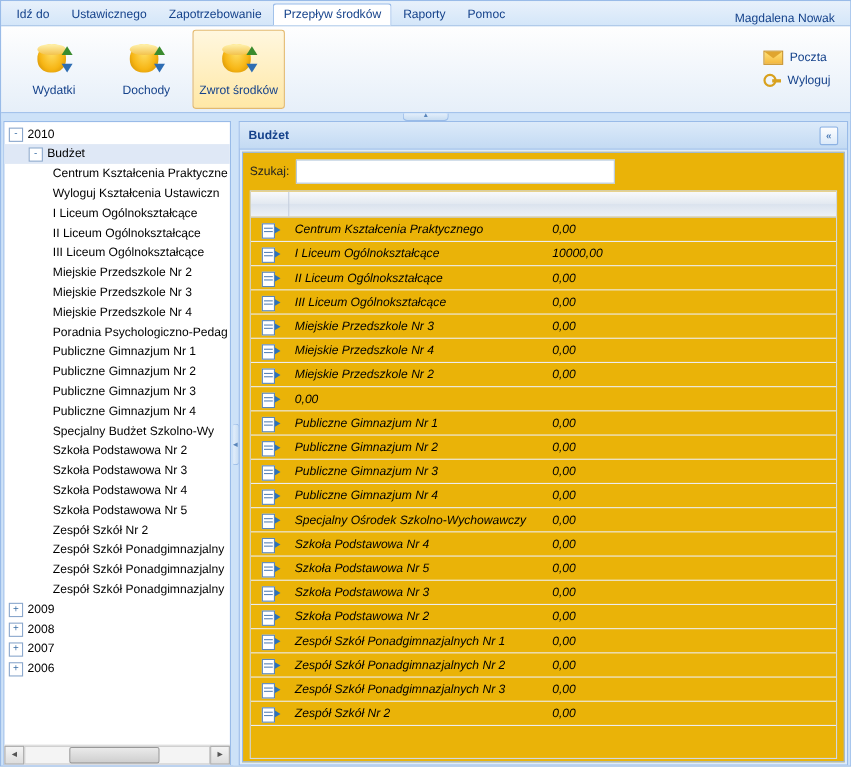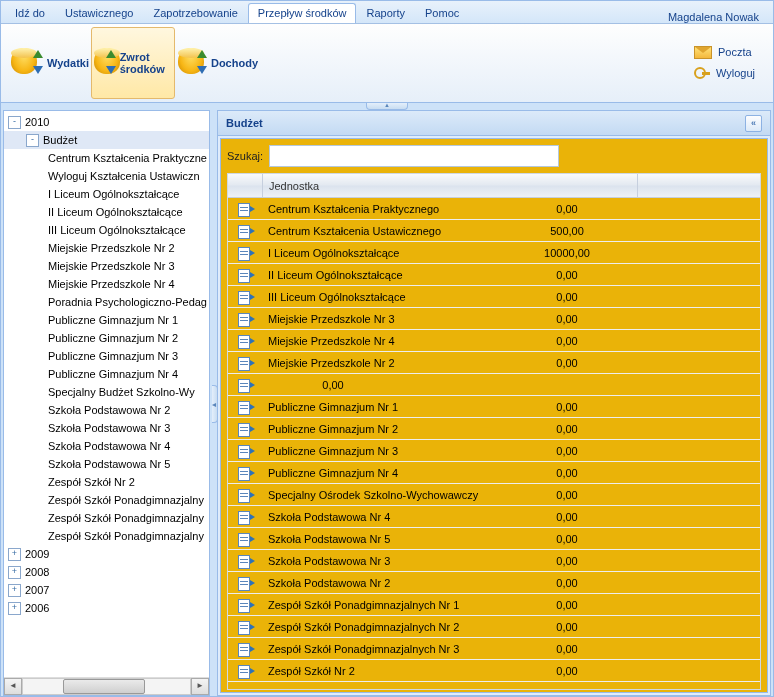--- a/index.html
+++ b/index.html
@@ -4,21 +4,21 @@
 <style>
 html,body{margin:0;padding:0;font-family:Tahoma,Arial,sans-serif;font-size:11px;color:#333;background:#fff;}
 .window{width:774px;height:697px;background:#cde2f8;position:relative;overflow:hidden;border:1px solid #99bbe8;box-sizing:border-box;}
 .menubar{height:22px;background:linear-gradient(#e8f1fb,#d4e6f9);display:flex;align-items:flex-end;padding:0 4px;border-bottom:1px solid #a4c0e4;}
 .menubar .left{display:flex;gap:0;}
 .menubar .m{padding:4px 10px;color:#15428b;cursor:default;}
 .menubar .m.active{background:#fff;border:1px solid #99bbe8;border-bottom:none;border-radius:3px 3px 0 0;padding:3px 9px 4px;}
 .menubar .spacer{flex:1;}
 .menubar .user{color:#15428b;padding-right:10px;}
 .ribbon{height:78px;background:linear-gradient(#fefefe,#e6eff9);display:flex;align-items:center;padding:0 6px;border-bottom:1px solid #99bbe8;}
-.r-btn{width:82px;height:70px;display:flex;flex-direction:row;align-items:center;justify-content:center;gap:4px;color:#15428b;border:1px solid transparent;border-radius:3px;font-weight:bold;}
+.r-btn{width:82px;height:70px;display:flex;flex-direction:column;align-items:center;justify-content:center;gap:4px;color:#15428b;border:1px solid transparent;border-radius:3px;}
 .r-btn.sel{background:linear-gradient(#fff7df,#ffe8a6);border-color:#e4b96c;}
 .r-icon{width:34px;height:34px;position:relative;}
 .r-icon .db{position:absolute;left:2px;top:2px;width:26px;height:26px;background:radial-gradient(ellipse at 50% 25%, #ffe169 0%, #f7b615 60%, #c78500 100%);border-radius:50% 50% 45% 45%;}
 .r-icon .db::before{content:"";position:absolute;top:0;left:0;width:26px;height:10px;background:linear-gradient(#fff3b0,#f3c24d);border-radius:50%;}
 .r-icon .arrows{position:absolute;right:-2px;top:4px;width:12px;height:24px;display:flex;flex-direction:column;justify-content:space-between;}
 .arrow-up,.arrow-dn{width:0;height:0;border-left:5px solid transparent;border-right:5px solid transparent;}
 .arrow-up{border-bottom:8px solid #3a8b2e;}
 .arrow-dn{border-top:8px solid #2e6db3;}
 .ribbon .spacer{flex:1;}
 .side-links{display:flex;flex-direction:column;gap:6px;padding-right:12px;}
@@ -52,26 +52,26 @@
 .main-inner{flex:1;background:#eab308;margin:2px;border:1px solid #99bbe8;display:flex;flex-direction:column;padding:6px 6px 2px;}
 .search-row{display:flex;align-items:center;gap:6px;margin-bottom:6px;color:#222;}
 .search-row input{width:280px;height:20px;border:1px solid #b5c8dc;padding:0 4px;font:inherit;}
 .grid{border:1px solid #d0d8e2;flex:1;display:flex;flex-direction:column;overflow:hidden;}
 .grid-head{display:flex;height:23px;background:linear-gradient(#f9fafb,#e3e9f1 48%,#dbe3ee 52%,#eef2f7);border-bottom:1px solid #c6cfde;}
 .grid-head .c{border-right:1px solid #c6cfde;padding:0 6px;display:flex;align-items:center;color:#333;position:relative;}
 .grid-head .c0{width:22px;flex:0 0 auto;}
 .grid-head .c1{flex:1;}
 .grid-head .c2{width:130px;flex:0 0 auto;}
 .grid-head .c3{width:110px;flex:0 0 auto;border-right:none;}
-.grid-body{flex:1;overflow:auto;}
+.grid-body{flex:1;overflow:auto;font-style:italic;}
 .grid-row{display:flex;height:21px;border-bottom:1px solid #ededed;align-items:center;}
 .grid-row .c{padding:0 6px;}
 .grid-row .c0{width:22px;flex:0 0 auto;display:flex;align-items:center;justify-content:center;}
 .grid-row .c1{flex:1;color:#000;}
-.grid-row .c2{width:130px;flex:0 0 auto;text-align:center;color:#000;}
+.grid-row .c2{width:130px;flex:0 0 auto;text-align:left;color:#000;}
 .grid-row .c3{width:110px;flex:0 0 auto;}
 .row-icon{width:14px;height:12px;position:relative;}
 .row-icon .sheet{position:absolute;left:0;top:0;width:10px;height:12px;background:#fff;border:1px solid #5a86bb;}
 .row-icon .sheet::before,.row-icon .sheet::after{content:"";position:absolute;left:1px;width:8px;height:1px;background:#5a86bb;}
 .row-icon .sheet::before{top:3px;} .row-icon .sheet::after{top:6px;}
 .row-icon .arr{position:absolute;right:-3px;top:3px;width:0;height:0;border-top:3px solid transparent;border-bottom:3px solid transparent;border-left:5px solid #2e72b8;}
 </style>
 </head>
 <body>
 
@@ -95,39 +95,39 @@
         <div class="r-btn">
           <div class="r-icon">
             <div class="db"></div>
             <div class="arrows">
               <div class="arrow-up"></div>
               <div class="arrow-dn"></div>
             </div>
           </div>
           <span>Wydatki</span>
         </div>
+        <div class="r-btn">
+          <div class="r-icon">
+            <div class="db"></div>
+            <div class="arrows">
+              <div class="arrow-up"></div>
+              <div class="arrow-dn"></div>
+            </div>
+          </div>
+          <span>Dochody</span>
+        </div>
         <div class="r-btn sel">
           <div class="r-icon">
             <div class="db"></div>
             <div class="arrows">
               <div class="arrow-up"></div>
               <div class="arrow-dn"></div>
             </div>
           </div>
           <span>Zwrot środków</span>
-        </div>
-        <div class="r-btn">
-          <div class="r-icon">
-            <div class="db"></div>
-            <div class="arrows">
-              <div class="arrow-up"></div>
-              <div class="arrow-dn"></div>
-            </div>
-          </div>
-          <span>Dochody</span>
         </div>
       </div>
     <div class="spacer"></div>
     <div class="side-links" id="side-links">
         <div class="lnk">
           <span class="mail-icon"></span>
           <span>Poczta</span>
         </div>
         <div class="lnk">
           <span class="key-icon"></span>
@@ -255,44 +255,32 @@
         <span class="coll-btn">«</span>
       </div>
       <div class="main-inner">
         <div class="search-row">
           <span>Szukaj:</span>
           <input type="text" value="" style="">
         </div>
         <div class="grid">
           <div class="grid-head">
             <div class="c c0"></div>
-            <div class="c c1">Jednostka</div>
             <div class="c c3"></div>
           </div>
           <div class="grid-body" id="grid-body">
               <div class="grid-row">
                 <div class="c c0">
                   <span class="row-icon">
                     <span class="sheet"></span>
                     <span class="arr"></span>
                   </span>
                 </div>
                 <div class="c c1">Centrum Kształcenia Praktycznego</div>
                 <div class="c c2">0,00</div>
-                <div class="c c3"></div>
-              </div>
-              <div class="grid-row">
-                <div class="c c0">
-                  <span class="row-icon">
-                    <span class="sheet"></span>
-                    <span class="arr"></span>
-                  </span>
-                </div>
-                <div class="c c1">Centrum Kształcenia Ustawicznego</div>
-                <div class="c c2">500,00</div>
                 <div class="c c3"></div>
               </div>
               <div class="grid-row">
                 <div class="c c0">
                   <span class="row-icon">
                     <span class="sheet"></span>
                     <span class="arr"></span>
                   </span>
                 </div>
                 <div class="c c1">I Liceum Ogólnokształcące</div>

